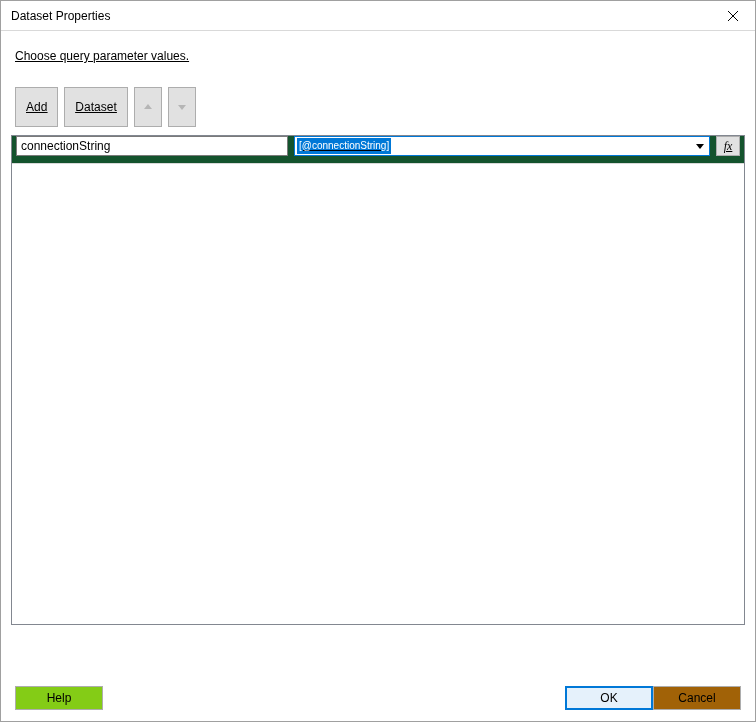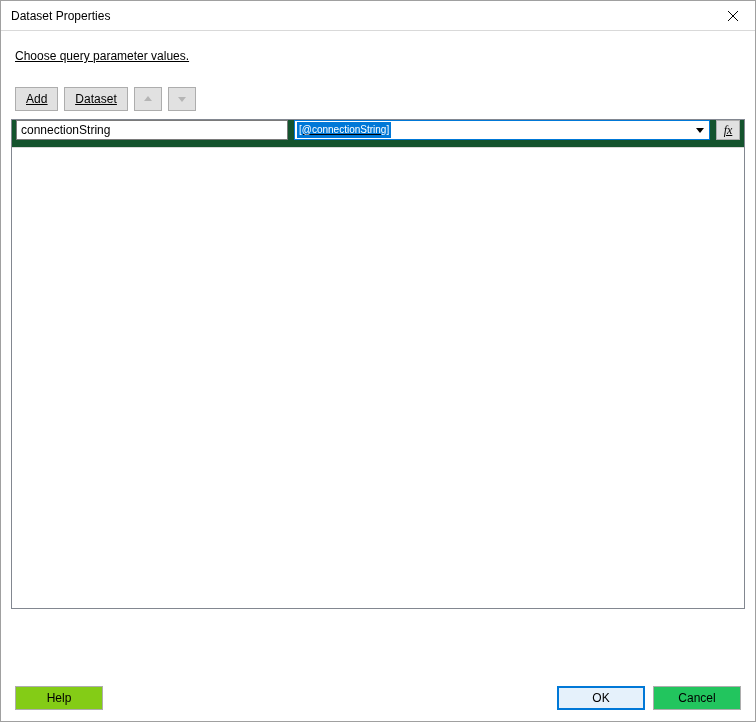--- a/index.html
+++ b/index.html
@@ -10,42 +10,42 @@
   .titlebar .close { width:45px; height:30px; display:flex; align-items:center; justify-content:center; }
   .titlebar .close svg { width:10px; height:10px; stroke:#000; stroke-width:1; }
   .body { flex:1; display:flex; padding:8px 10px 0 10px; gap:10px; min-height:0; }
   .sidebar-wrap { width:155px; position:relative; border:3px solid #e62020; border-radius:1px; padding:0; }
   .sidebar { position:absolute; inset:0; border:1px solid #828790; background:#fff; }
   .sidebar-item { height:28px; display:flex; align-items:center; padding-left:8px; font-size:12px; cursor:default; }
   .sidebar-item.active { background:#0078d7; color:#fff; }
   .content { flex:1; display:flex; flex-direction:column; padding:10px 0 0 0; min-width:0;text-decoration:underline; }
   .content-heading { font-size:12px; margin-bottom:24px; padding-left:4px; }
   .toolbar { padding-left:4px; display:flex; gap:6px; margin-bottom:8px; }
-  .tbtn { height:24px; border:1px solid #adadad; background:#e1e1e1; font-size:12px; display:flex; align-items:center; justify-content:center; padding:0 10px; }
+  .tbtn { height:40px; border:1px solid #adadad; background:#e1e1e1; font-size:12px; display:flex; align-items:center; justify-content:center; padding:0 10px; }
   .tbtn.icon-only { width:28px; padding:0; }
   .tbtn.disabled svg { opacity:0.35; }
   .tbtn .ul { text-decoration:underline; }
   .grid { border:1px solid #828790; margin-left:0; display:flex; flex-direction:column; height:490px; }
   .grid-header { height:22px; display:flex; background:#fff; border-bottom:1px solid #d0d0d0; font-size:12px; }
   .gh1 { width:282px; padding:3px 6px; border-right:1px solid #d0d0d0; }
   .gh2 { flex:1; padding:3px 6px; }
   .grid-row { display:flex; align-items:flex-start; background:#14532d; height:28px; padding:0 4px; gap:6px; border-bottom:1px solid #d9d9d9; }
   .cell-name input { width:272px; height:20px; border:1px solid #7a7a7a; background:#fff; font-family:inherit; font-size:12px; padding:0 4px; }
   .cell-value { flex:1; display:flex; }
   .combo { flex:1; height:20px; border:1px solid #0078d7; background:#fff; display:flex; align-items:center; position:relative; }
   .combo-selected { flex:1; height:100%; display:flex; align-items:center; padding:0 2px; }
   .combo-selected span { background:#0078d7; color:#fff; padding:0 2px; font-size:10px; line-height:16px; }
   .combo-arrow { width:18px; height:100%; display:flex; align-items:center; justify-content:center; border-left:0; }
   .combo-arrow svg { width:8px; height:5px; }
   .fx-btn { width:24px; height:20px; border:1px solid #adadad; background:#e1e1e1; display:flex; align-items:center; justify-content:center; font-style:italic; font-family:"Times New Roman", serif; font-size:12px; }
   .grid-rest { flex:1; background:#fff; }
   .footer { height:48px; border-top:1px solid #fff; display:flex; align-items:center; justify-content:space-between; padding:0 14px; }
   .footer .left { }
-  .footer .right { display:flex; gap:8px; }
-  .winbtn { height:24px; width:88px; border:1px solid #adadad; background:#22c55e; font-size:12px; display:flex; align-items:center; justify-content:center; }
+  .footer .right { display:flex; }
+  .winbtn { height:24px; width:88px; border:1px solid #adadad; background:#a16207; font-size:12px; display:flex; align-items:center; justify-content:center; }
   .winbtn.primary { border:2px solid #0078d7; background:#e5f1fb; width:88px; height:24px; }
   .help-btn { height:24px; width:88px; border:1px solid #adadad; background:#84cc16; font-size:12px; display:flex; align-items:center; justify-content:center; }
 </style>
 </head>
 <body>
 
 <div class="window">
 
   <div class="titlebar">
     <div class="title">Dataset Properties</div>

